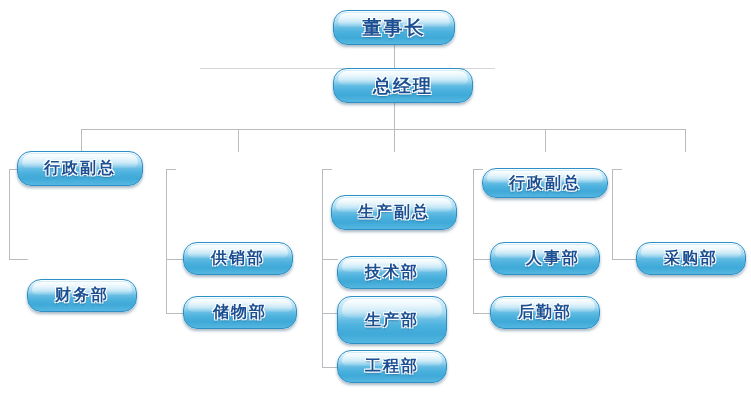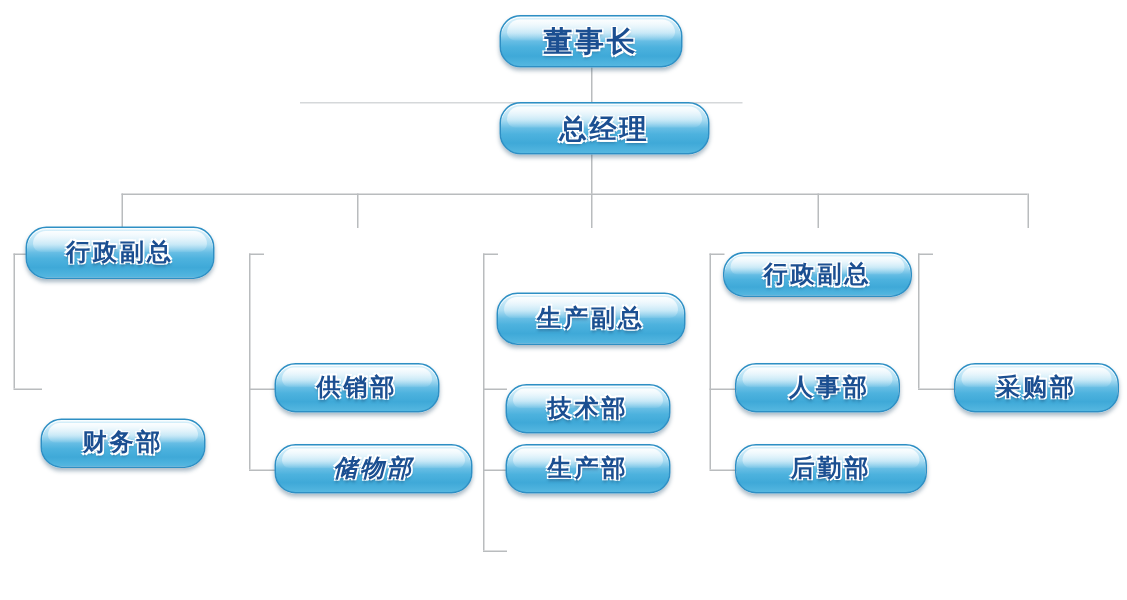--- a/index.html
+++ b/index.html
@@ -147,38 +147,41 @@
 
 
   <div class="node lvl4" style="left:27px; top:242px; width:110px; height:33px;margin-top:37px;">
     <span class="node-label">财务部</span>
   </div>
 
   <div class="node lvl4" style="left:183px; top:242px; width:110px; height:33px;">
     <span class="node-label">供销部</span>
   </div>
 
-  <div class="node lvl4" style="left:183px; top:296px; width:132px; height:33px;font-style:italic;">
+  <div class="node lvl4" style="left:183px; top:296px; width:114px; height:33px;">
     <span class="node-label">储物部</span>
   </div>
 
   <div class="node lvl4" style="left:337px; top:256px; width:110px; height:33px;">
     <span class="node-label">技术部</span>
   </div>
 
-  <div class="node lvl4" style="left:337px; top:296px; width:110px; height:33px;">
+  <div class="node lvl4" style="left:337px; top:296px; width:110px; height:48px;">
     <span class="node-label">生产部</span>
   </div>
 
+  <div class="node lvl4" style="left:337px; top:350px; width:110px; height:33px;">
+    <span class="node-label">工程部</span>
+  </div>
 
   <div class="node lvl4" style="left:490px; top:242px; width:110px; height:33px;padding-left:16px;">
     <span class="node-label">人事部</span>
   </div>
 
-  <div class="node lvl4" style="left:490px; top:296px; width:128px; height:33px;">
+  <div class="node lvl4" style="left:490px; top:296px; width:110px; height:33px;">
     <span class="node-label">后勤部</span>
   </div>
 
   <div class="node lvl4" style="left:636px; top:242px; width:110px; height:33px;">
     <span class="node-label">采购部</span>
   </div>
 
 </div>
 
 </body></html>

